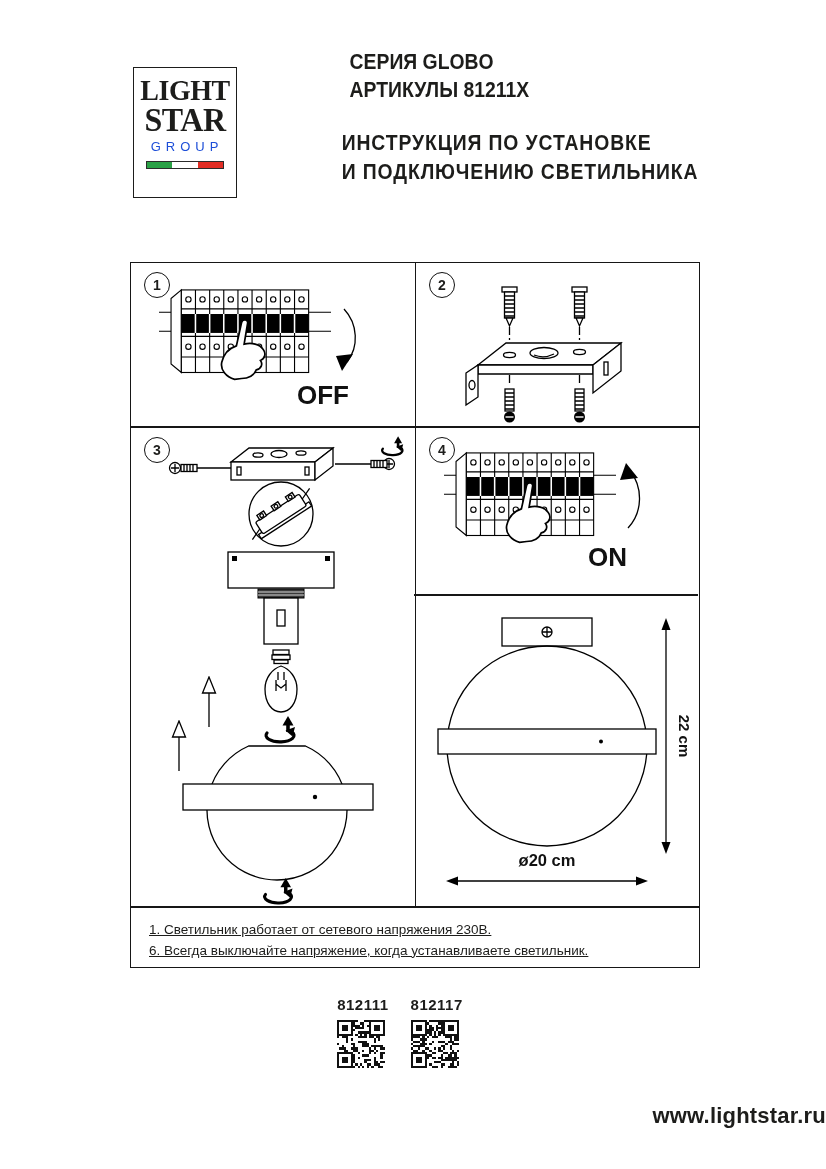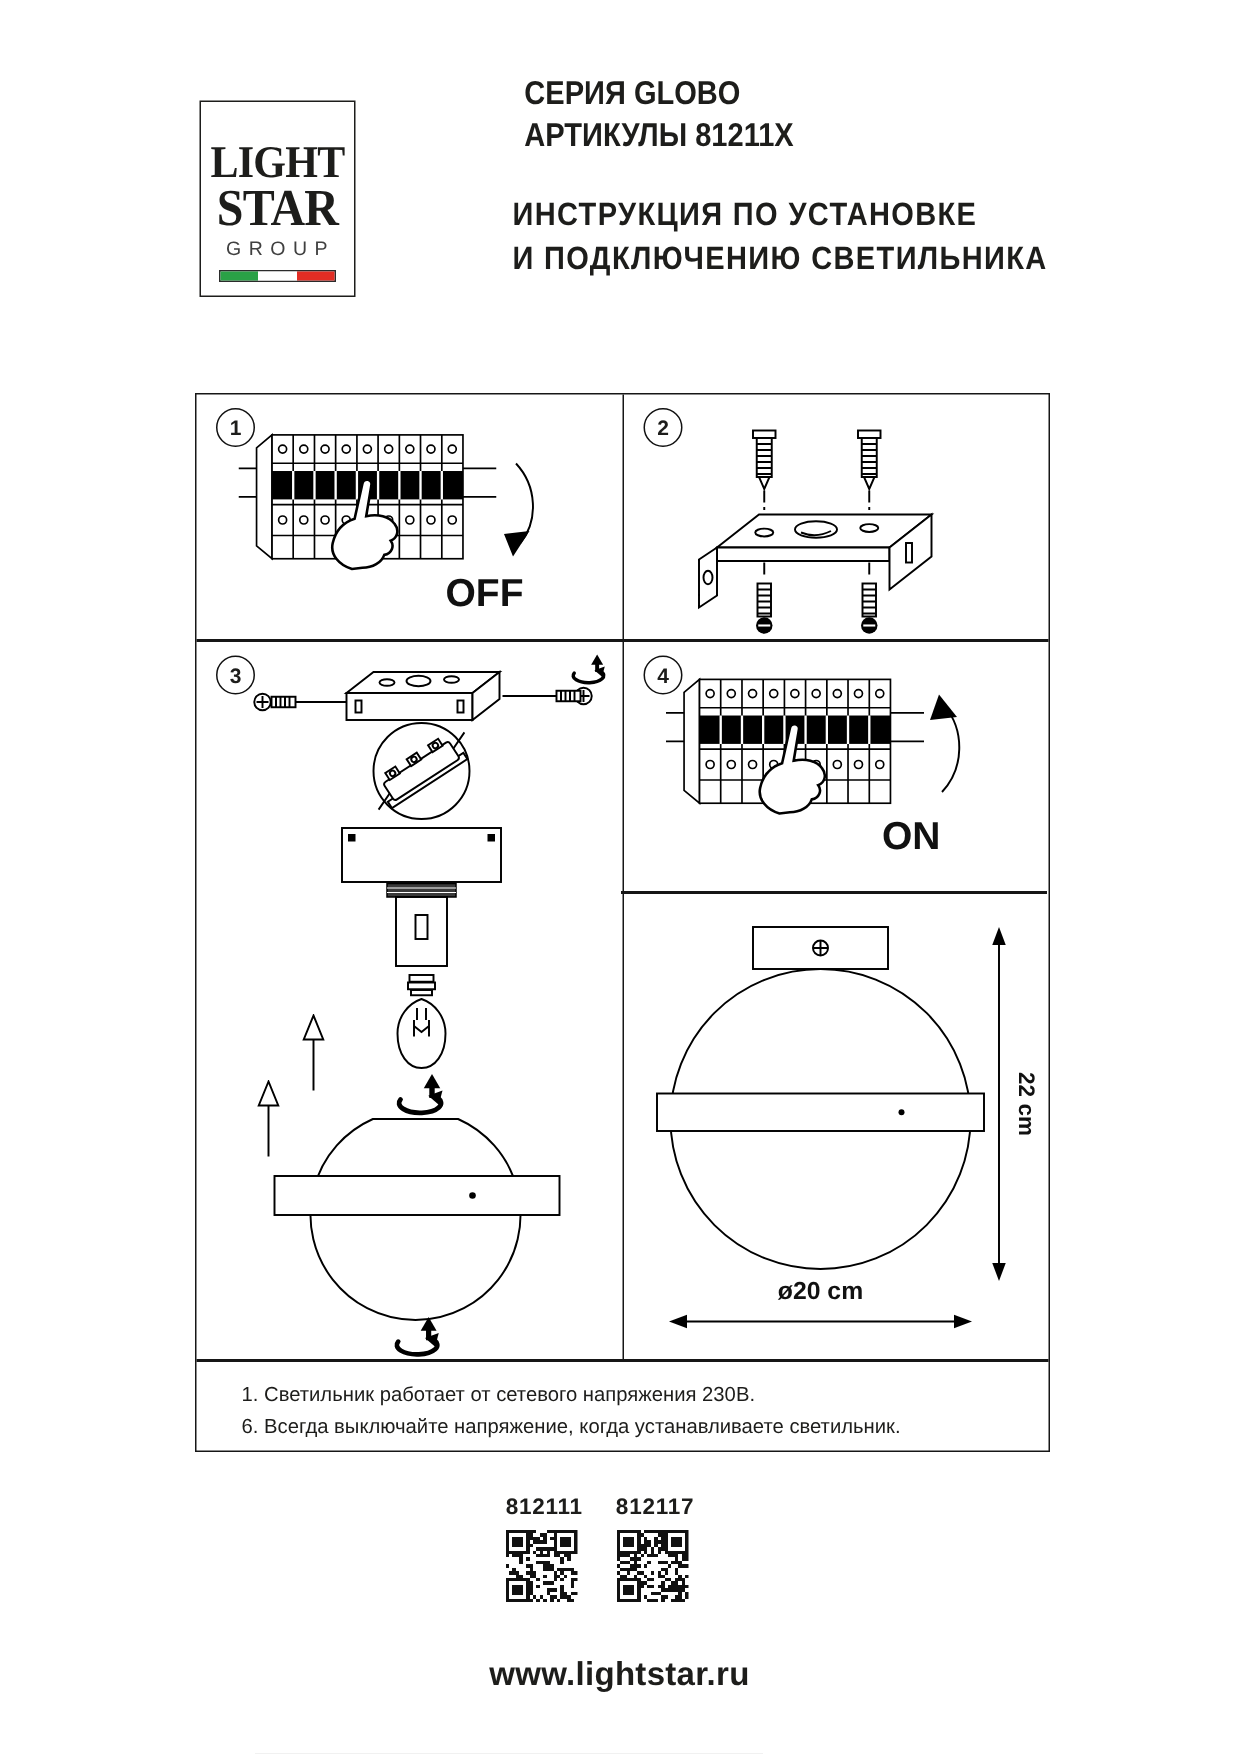--- a/index.html
+++ b/index.html
@@ -4,26 +4,26 @@
 <style>
   * { margin:0; padding:0; box-sizing:border-box; }
   html,body { background:#e8e8e8; }
   .page {
     position:relative; width:826px; height:1169px; margin:0 auto;
     background:#ffffff; color:#1d1d1b; overflow:hidden;
     font-family:"Liberation Sans", sans-serif;
   }
   
   .logo { position:absolute; left:133px; top:67px; width:104px; height:131px;
-          border:1.5px solid #1d1d1b; text-align:center; padding-top:26px; background:#fff; }
+          border:1.5px solid #1d1d1b; text-align:center; padding-top:7px; background:#fff; }
   .logo-light { font-family:"Liberation Serif", serif; font-weight:bold; font-size:28px;
                 line-height:29px; letter-spacing:-.5px; transform:scaleY(1.08); }
   .logo-star  { font-family:"Liberation Serif", serif; font-weight:bold; font-size:32px;
                 line-height:31px; letter-spacing:-.5px; transform:scaleY(1.08); }
-  .logo-group { font-size:13px; letter-spacing:5px; margin-top:4px; margin-left:4px; color:#404040; }
+  .logo-group { font-size:13px; letter-spacing:5px; margin-top:4px; margin-left:4px; color:#1d4ed8; }
   .logo-flag  { width:78px; height:8px; margin:7px auto 0; border:1px solid #2b2b2b; display:flex; }
   .logo-flag span { flex:1; }
   
   .hdr { position:absolute; top:48px; right:128px; text-align:left; }
   .hdr-series, .hdr-articles { font-size:22px; font-weight:bold; line-height:28px;
       transform:scaleX(.88); transform-origin:right center; white-space:nowrap; }
   .hdr-title { margin-top:25px; font-size:21.5px; font-weight:bold; line-height:29px;
       letter-spacing:1px; transform:scaleX(.9); transform-origin:right center; white-space:nowrap; }
   
   .frame { position:absolute; left:130px; top:262px; width:570px; height:706px;
@@ -37,29 +37,29 @@
   .c1 { left:0; top:0; width:284px; height:163px; }
   .c2 { left:285px; top:0; width:282px; height:163px; }
   .c3 { left:0; top:165px; width:284px; height:478px; }
   .c4 { left:285px; top:165px; width:282px; height:166px; }
   .c5 { left:285px; top:333px; width:282px; height:310px; }
   .cell svg { position:absolute; left:0; top:0; }
   .badge { position:absolute; left:13px; top:9px; width:26px; height:26px;
            border:1.6px solid #111; border-radius:50%; display:flex;
            align-items:center; justify-content:center;
            font-size:14px; font-weight:bold; background:#fff; z-index:2; }
-  .notes { left:12px; top:644.5px; width:570px; height:79px; padding:11px 14px 0 18px; }
+  .notes { left:0; top:644.5px; width:570px; height:79px; padding:11px 14px 0 18px;text-decoration:underline; }
   .notes p { font-size:13.5px; line-height:21px; }
   
   .codes { position:absolute; left:-13px; top:996px; width:826px;
            display:flex; justify-content:center; gap:22px; }
   .code-col { display:flex; flex-direction:column; align-items:flex-start; gap:7px; }
   .code-label { font-size:15px; font-weight:bold; letter-spacing:.5px; }
   .qr { width:48px; height:48px; fill:#111; background:#fff; shape-rendering:crispEdges; }
-  .website { position:absolute; left:0; top:1103px; width:100%; text-align:center;
+  .website { position:absolute; left:0; top:1103px; width:100%; text-align:right;
              font-size:22px; font-weight:bold; letter-spacing:.2px; }
   
   svg .ln { stroke:#000; fill:none; stroke-width:1.3; }
   svg .fw { stroke:#000; fill:#fff; stroke-width:1.3; }
   svg .fb { fill:#000; stroke:none; }
   svg text { font-family:"Liberation Sans", sans-serif; fill:#111; }
 </style>
 </head>
 <body>
 

